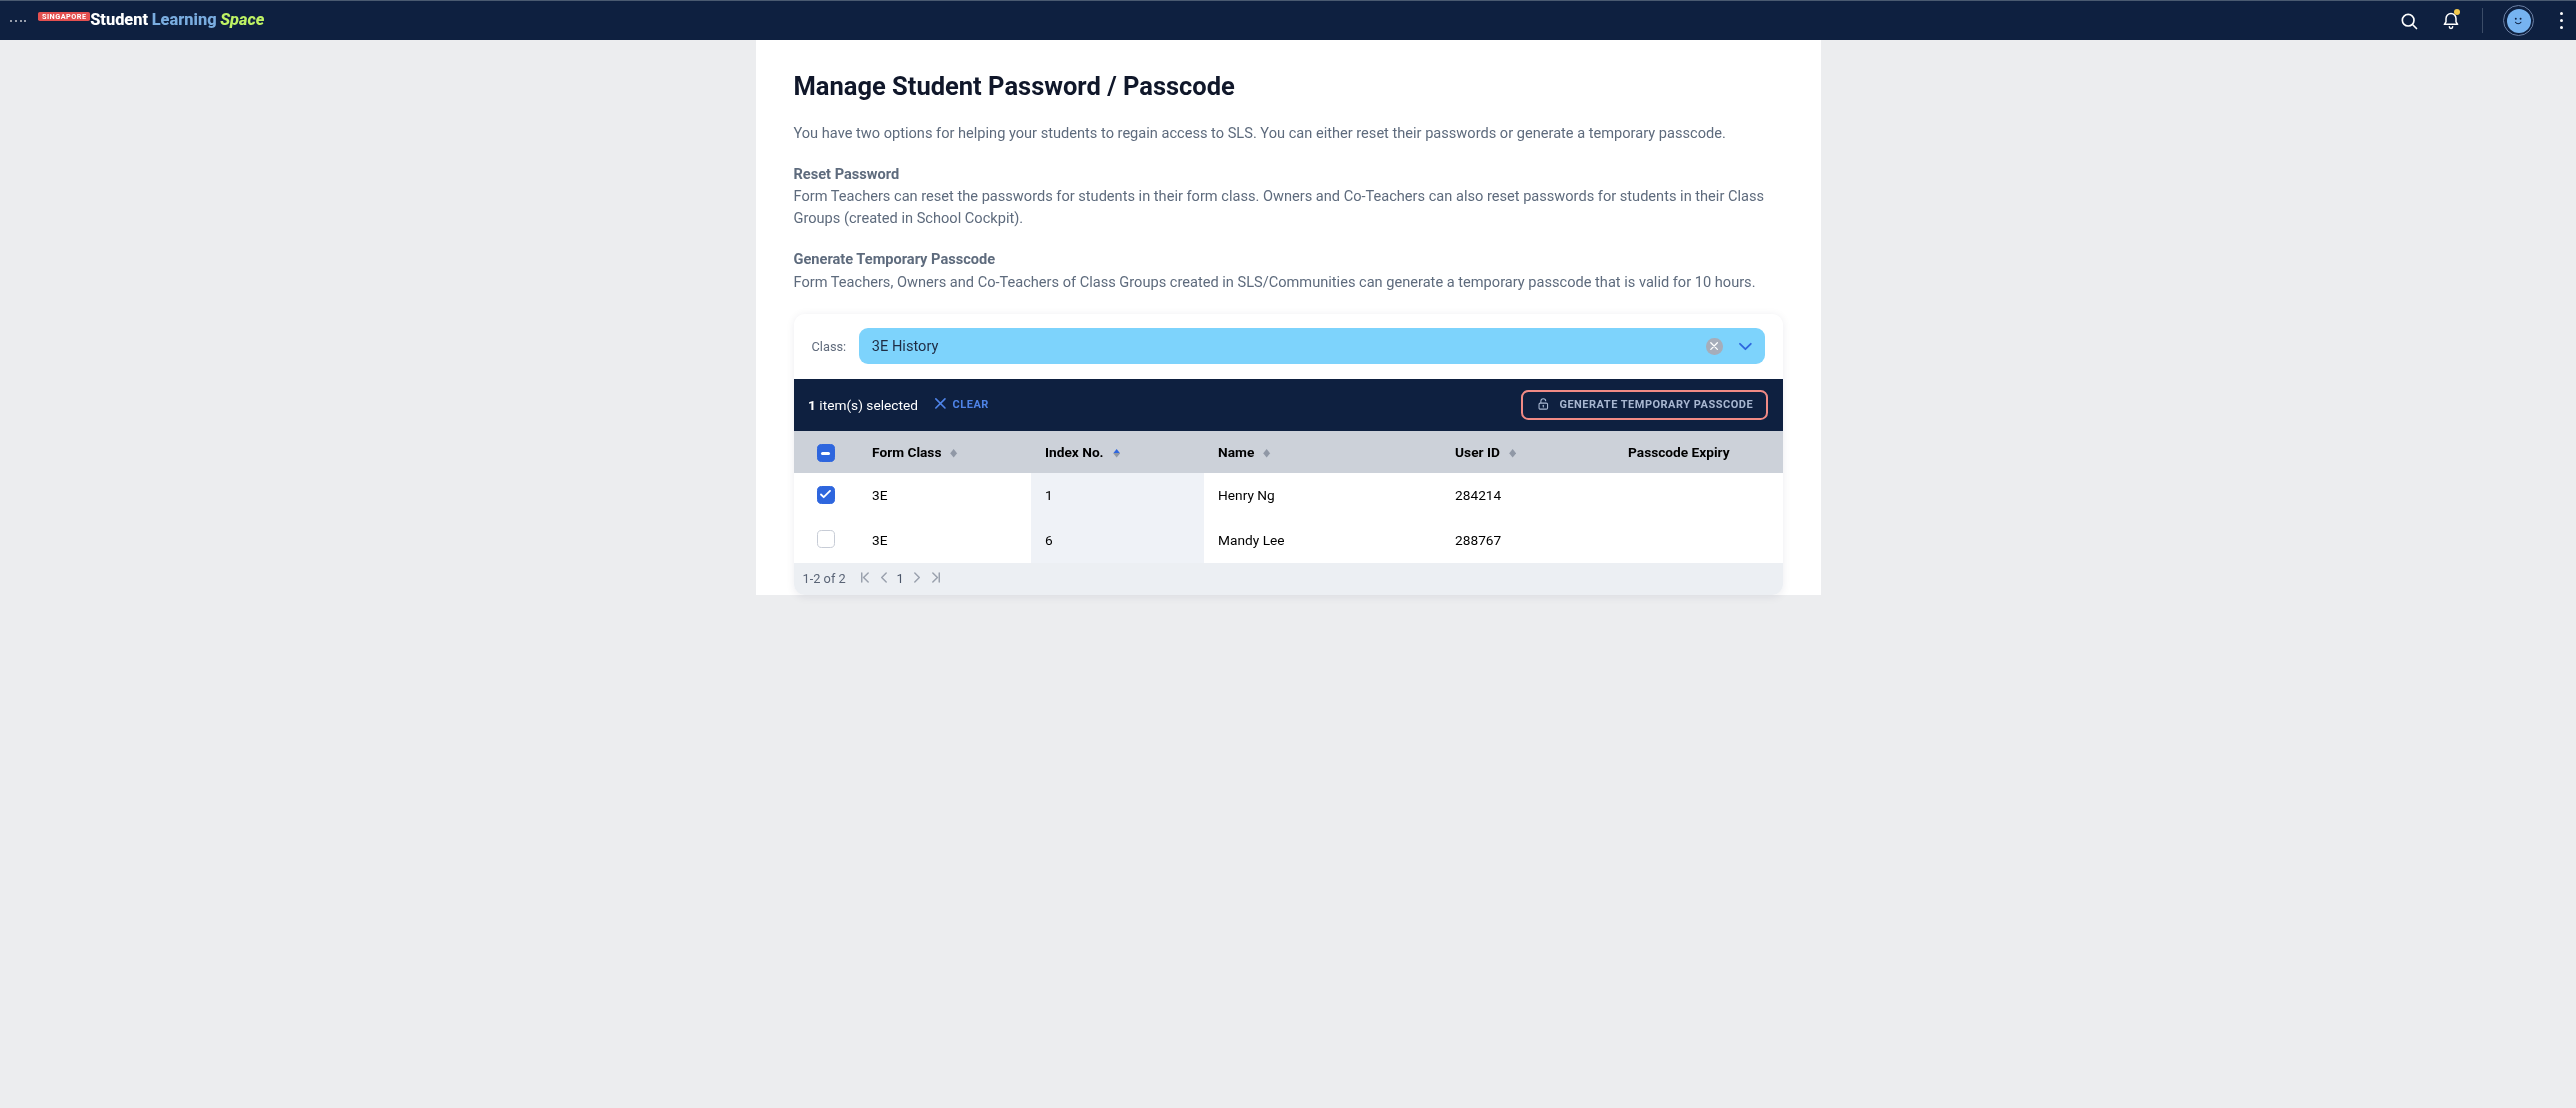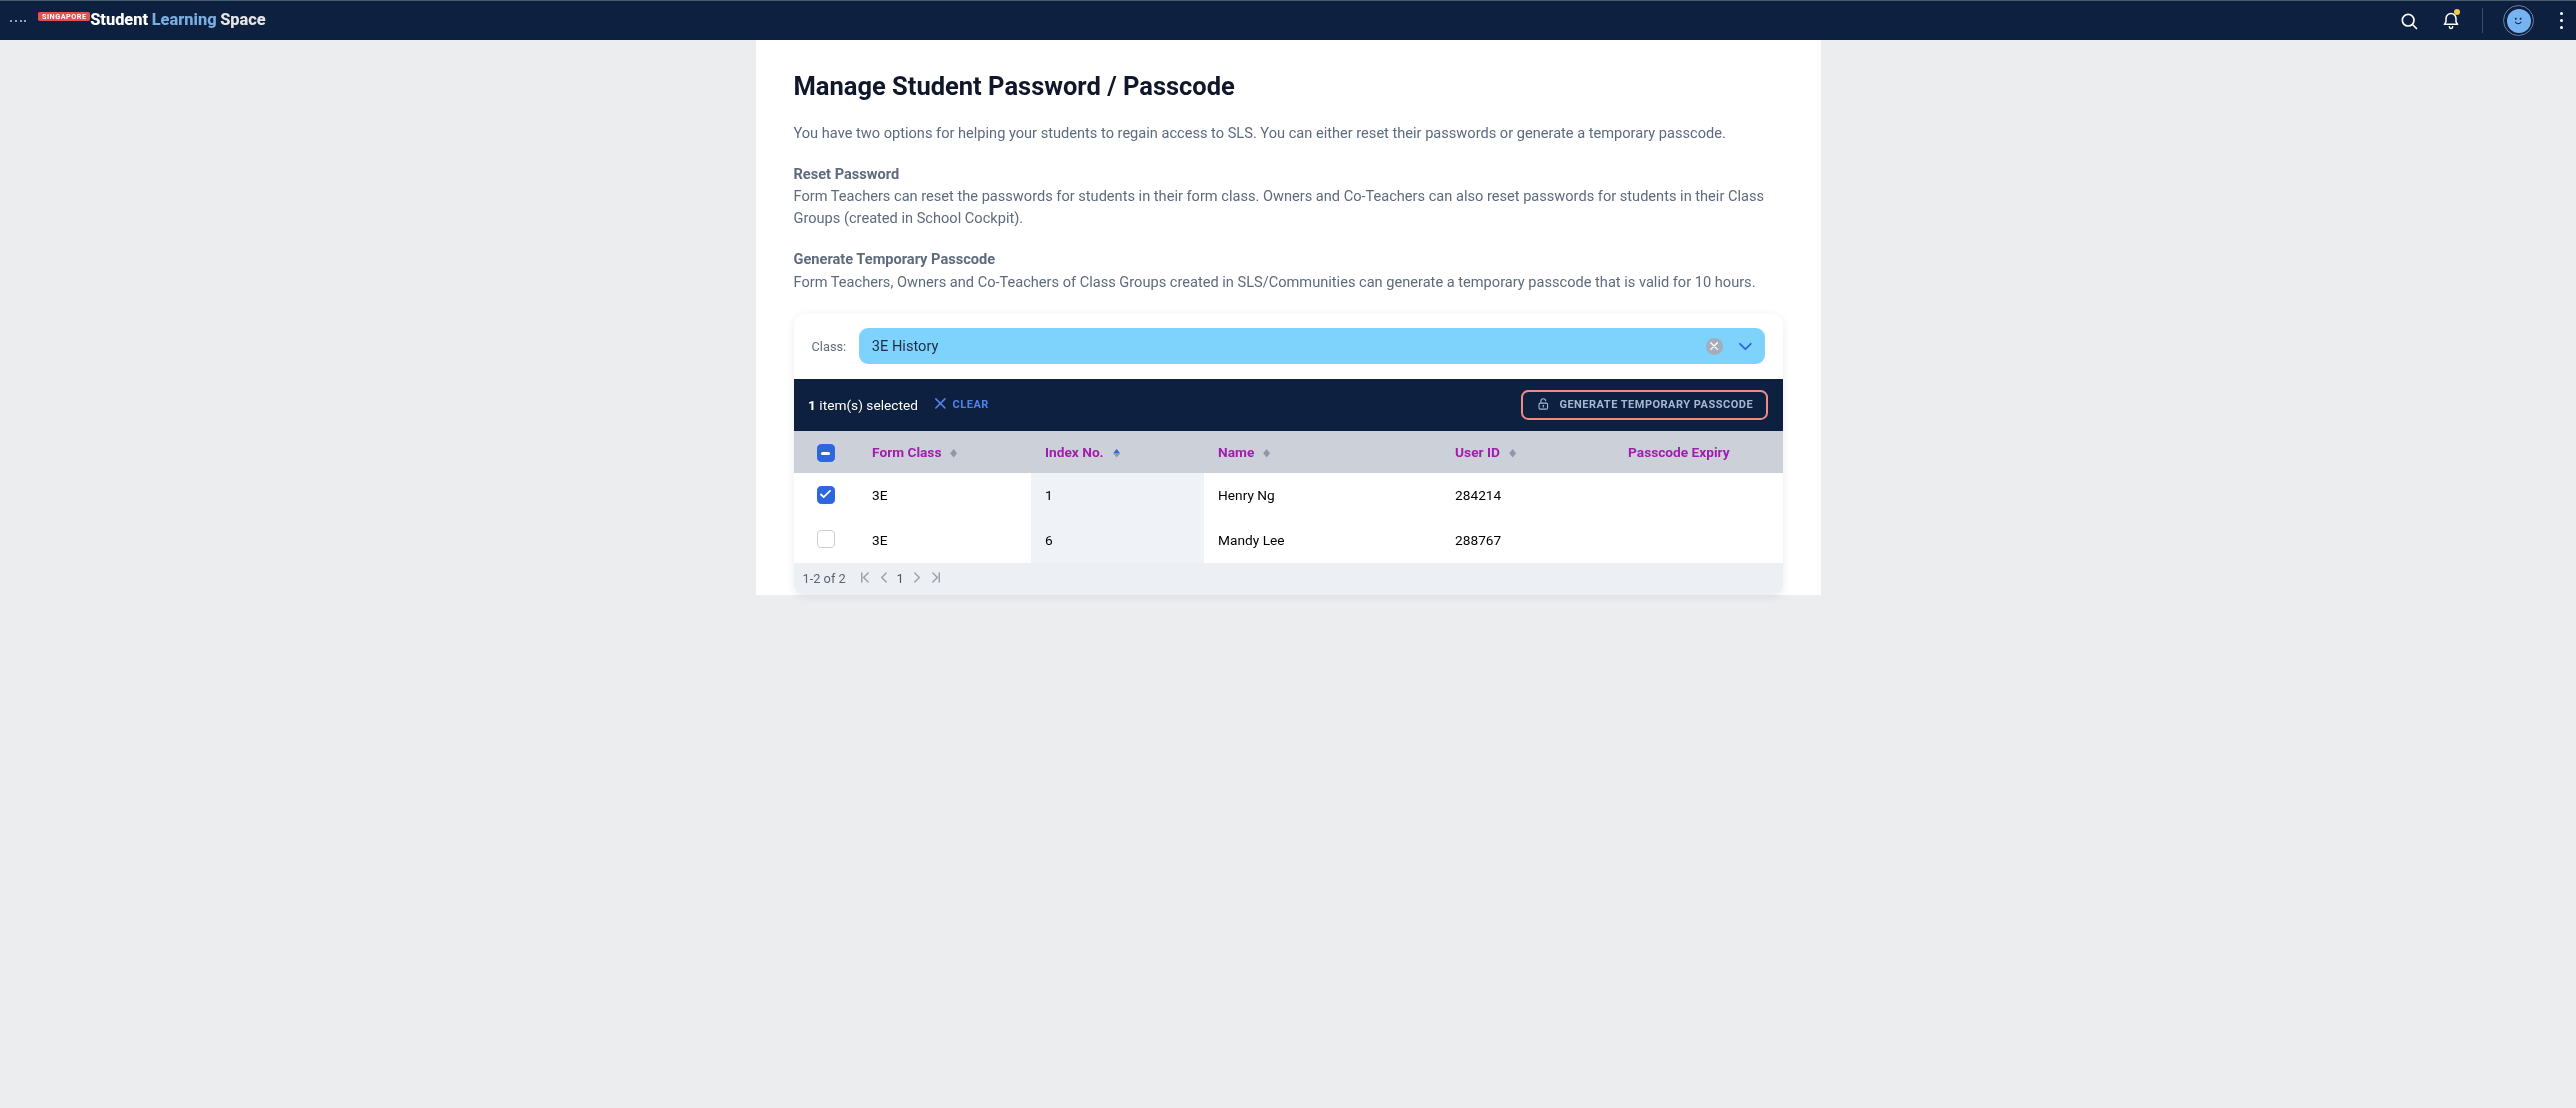--- a/index.html
+++ b/index.html
@@ -31,21 +31,21 @@
   }
   .brand { display: flex; flex-direction: row; line-height: 1; font-size: 0; position: relative; }
   .sg-badge {
     background: #e35050; color: #fff; font-size: 7.3px; font-weight: 700;
     padding: 0.9px 3.6px; border-radius: 1.8px; letter-spacing: 0.5px;
     align-self: flex-start; margin-bottom: 0.9px;
   }
   .brand-text { display: flex; align-items: baseline; gap: 3.6px; }
   .brand-student { color: #fff; font-weight: 800; font-size: 16.4px; }
   .brand-learning { color: #7aade0; font-weight: 800; font-size: 16.4px; }
-  .brand-space { color: #e5e5e5; font-weight: 800; font-size: 16.4px; }
+  .brand-space { color: #bef264; font-weight: 800; font-size: 16.4px; font-style: italic; }
 
   .topbar-right { margin-left: auto; display: flex; align-items: center; gap: 20px; }
   .icon-btn { width: 22px; height: 22px; display: flex; align-items: center; justify-content: center; cursor: pointer; }
   .bell-wrap { position: relative; }
   .bell-dot { position: absolute; top: -0.9px; right: 1.8px; width: 6.4px; height: 6.4px; border-radius: 50%; background: #f2c94c; }
   .divider-v { width: 0.9px; height: 25.5px; background: #3b4c67; }
   .avatar-ring { width: 31px; height: 31px; border-radius: 50%; border: 1.8px solid #6b7fa3; display:flex;align-items:center;justify-content:center; cursor:pointer;}
   .avatar-inner { width: 24px; height: 24px; border-radius: 50%; background: #76b3f0; display:flex;align-items:center;justify-content:center; color:#0e2040; font-size:13.7px;}
   .kebab { display:flex; flex-direction:column; gap:3.6px; cursor:pointer; padding:0 5.5px;}
   .kebab span { width:3.6px; height:3.6px; border-radius:50%; background:#fff; }
@@ -92,21 +92,21 @@
   .gen-btn {
     border:2.7px solid #f08a85; border-radius:7.3px; padding:5.5px 12.8px;
     display:flex; align-items:center; gap:9px; cursor:pointer;
     color:#a8b7d1; font-size:11px; font-weight:700; letter-spacing:0.5px;
   }
   .lock-icon { width:14.6px;height:14.6px; }
 
   table.grid { width:100%; border-collapse:collapse; }
   table.grid thead th {
     background:#ccd1d9; text-align:left; padding:11px 14.6px; font-size:13.7px;
-    font-weight:700; color:#a21caf;
+    font-weight:700; color:#000000;
   }
   .sort { display:inline-flex; flex-direction:column; margin-left:5.5px; line-height:0; gap:0px; vertical-align:middle;}
   .sort svg { width:7.3px; height:4.6px; }
   .sort .up path { fill:#9098a6; }
   .sort .dn path { fill:#9098a6; }
   .sort.asc .up path { fill:#2e66de; }
   table.grid tbody td { padding:12.8px 14.6px; font-size:13.7px; color:#000000; }
   table.grid tbody tr + tr td { }
   table.grid .col-chk { width:64px; text-align:center; }
   .col-form { width: 173px; }

